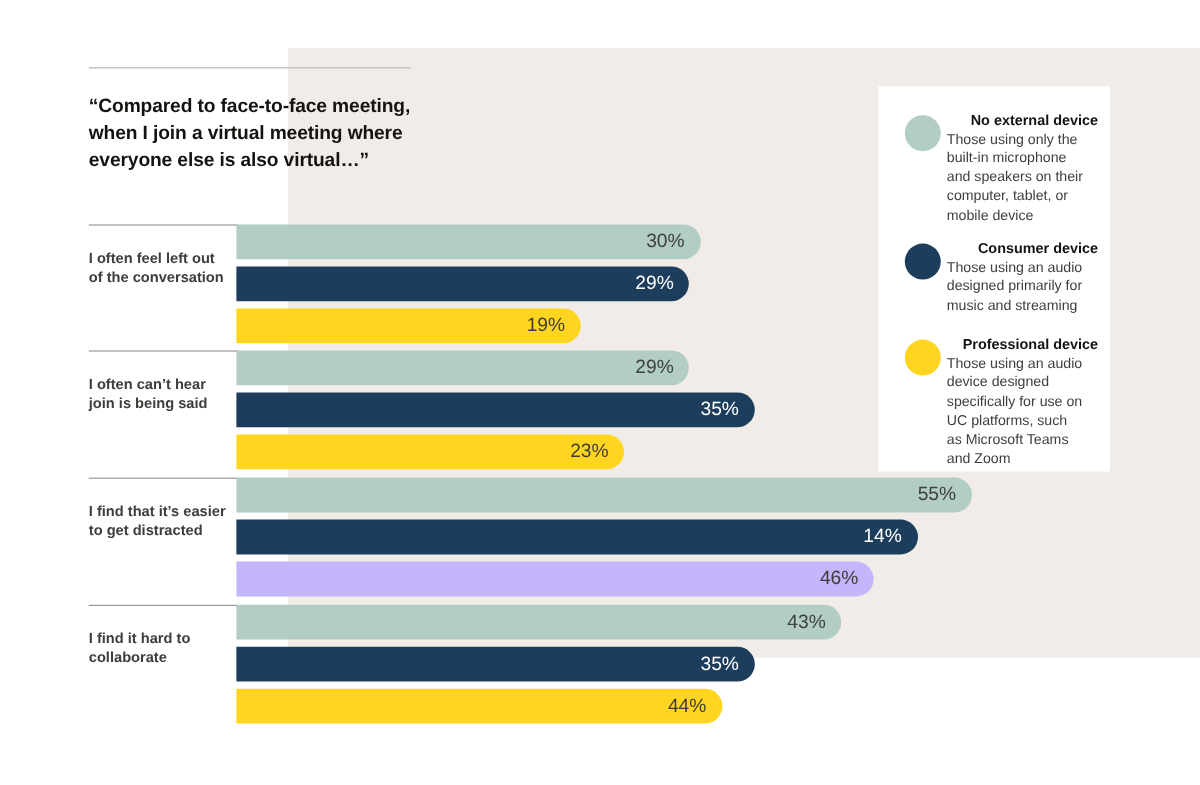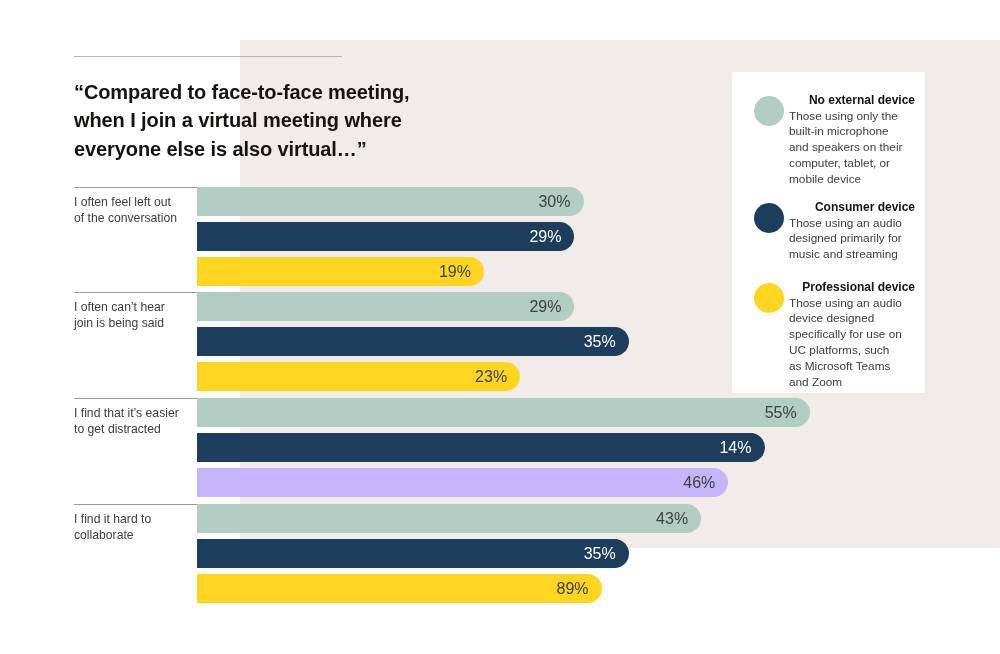--- a/index.html
+++ b/index.html
@@ -33,21 +33,21 @@
     top: 56px;
     width: 400px;
   }
   #title-rule {
     width: 268px;
     height: 1px;
     background: #b9b5b1;
     margin-bottom: 21px;
   }
   #chart-title {
-    font-size: 20px;
+    font-size: 16px;
     font-weight: bold;
     color: #15120f;
     line-height: 1.42;
     letter-spacing: -0.1px;
     white-space: pre-line;
   }
 
   
   #plot-area {
     position: absolute;
@@ -66,26 +66,27 @@
     position: absolute;
     left: 0;
     top: 0;
     width: 124px;
     height: 1px;
     background: #9c9892;
   }
   .group-label {
     position: absolute;
     left: 0;
-    top: 7px;
+    top: 20px;
     width: 122px;
     font-size: 12.2px;
     color: #3f3d3a;
     line-height: 1.32;
     white-space: pre-line;
+    font-weight: bold;
   }
   .bars {
     position: absolute;
     left: 123px;
     top: 0;
   }
   .bar-row {
     position: relative;
     height: 29px;
   }
@@ -241,21 +242,21 @@
             <span class="bar-value">43%</span>
           </div>
         </div>
         <div class="bar-row series-1" style="top: 35px; position: absolute; left: 0px;">
           <div class="bar" style="width: 431.75px; background: rgb(29, 61, 92);">
             <span class="bar-value">35%</span>
           </div>
         </div>
         <div class="bar-row series-2" style="top: 70px; position: absolute; left: 0px;">
           <div class="bar" style="width: 404.6px; background: rgb(255, 213, 32);">
-            <span class="bar-value">89%</span>
+            <span class="bar-value">44%</span>
           </div>
         </div>
       </div>
     </div>
   </div>
 
 <div id="legend-card">
     <div class="legend-item" style="top: 8px;">
       <div class="legend-swatch" style="background: rgb(177, 205, 196);"></div>
       <div class="legend-text">

